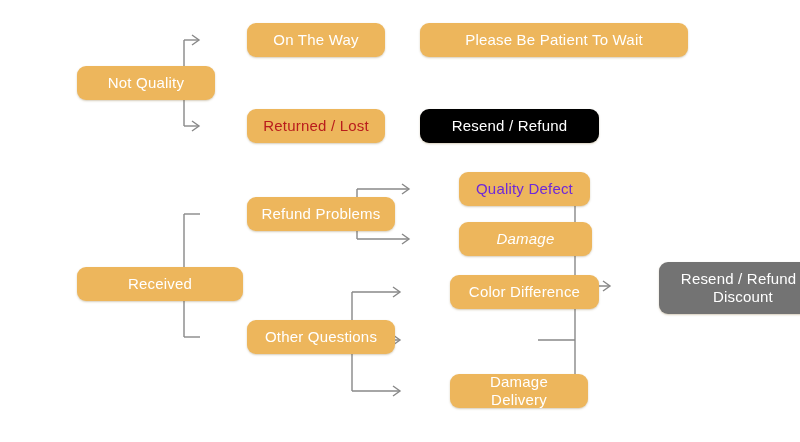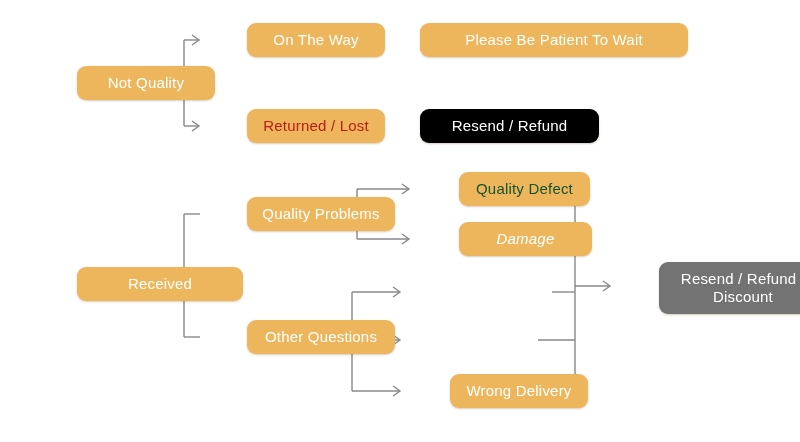--- a/index.html
+++ b/index.html
@@ -94,21 +94,22 @@
       </g>
     </g>
   </svg>
 
   <div class="node" style="left: 30px; top: 66px; width: 138px; height: 34px; background: rgb(237, 182, 92); color: rgb(255, 255, 255);">Not Quality</div>
   <div class="node" style="left: 200px; top: 23px; width: 138px; height: 34px; background: rgb(237, 182, 92); color: rgb(255, 255, 255);">On The Way</div>
   <div class="node" style="left: 373px; top: 23px; width: 268px; height: 34px; background: rgb(237, 182, 92); color: rgb(255, 255, 255); text-align: right;">Please Be Patient To Wait</div>
   <div class="node" style="left: 200px; top: 109px; width: 138px; height: 34px; background: rgb(237, 182, 92); color: #b91c1c;">Returned / Lost</div>
   <div class="node" style="left: 373px; top: 109px; width: 179px; height: 34px; background: #000000; color: rgb(255, 255, 255);">Resend / Refund</div>
   <div class="node" style="left: 30px; top: 267px; width: 166px; height: 34px; background: rgb(237, 182, 92); color: rgb(255, 255, 255);">Received</div>
-  <div class="node" style="left: 200px; top: 197px; width: 148px; height: 34px; background: rgb(237, 182, 92); color: rgb(255, 255, 255);">Quality Problems</div>
+  <div class="node" style="left: 200px; top: 197px; width: 148px; height: 34px; background: rgb(237, 182, 92); color: rgb(255, 255, 255);">Refund Problems</div>
   <div class="node" style="left: 200px; top: 320px; width: 148px; height: 34px; background: rgb(237, 182, 92); color: rgb(255, 255, 255); text-align: right;">Other Questions</div>
-  <div class="node" style="left: 412px; top: 172px; width: 131px; height: 34px; background: rgb(237, 182, 92); color: #14532d;">Quality Defect</div>
+  <div class="node" style="left: 412px; top: 172px; width: 131px; height: 34px; background: rgb(237, 182, 92); color: #6d28d9;">Quality Defect</div>
   <div class="node" style="left: 412px; top: 222px; width: 133px; height: 34px; background: rgb(237, 182, 92); color: rgb(255, 255, 255); font-style: italic;">Damage</div>
-  <div class="node" style="left: 403px; top: 374px; width: 138px; height: 34px; background: rgb(237, 182, 92); color: rgb(255, 255, 255);">Wrong Delivery</div>
+  <div class="node" style="left: 403px; top: 275px; width: 149px; height: 34px; background: rgb(237, 182, 92); color: rgb(255, 255, 255);">Color Difference</div>
+  <div class="node" style="left: 403px; top: 374px; width: 138px; height: 34px; background: rgb(237, 182, 92); color: rgb(255, 255, 255);">Damage Delivery</div>
   <div class="node" style="left: 612px; top: 262px; width: 168px; height: 52px; background: #737373; color: rgb(255, 255, 255);">Resend / Refund /
 Discount</div>
 
 </div>
 
 </body></html>

